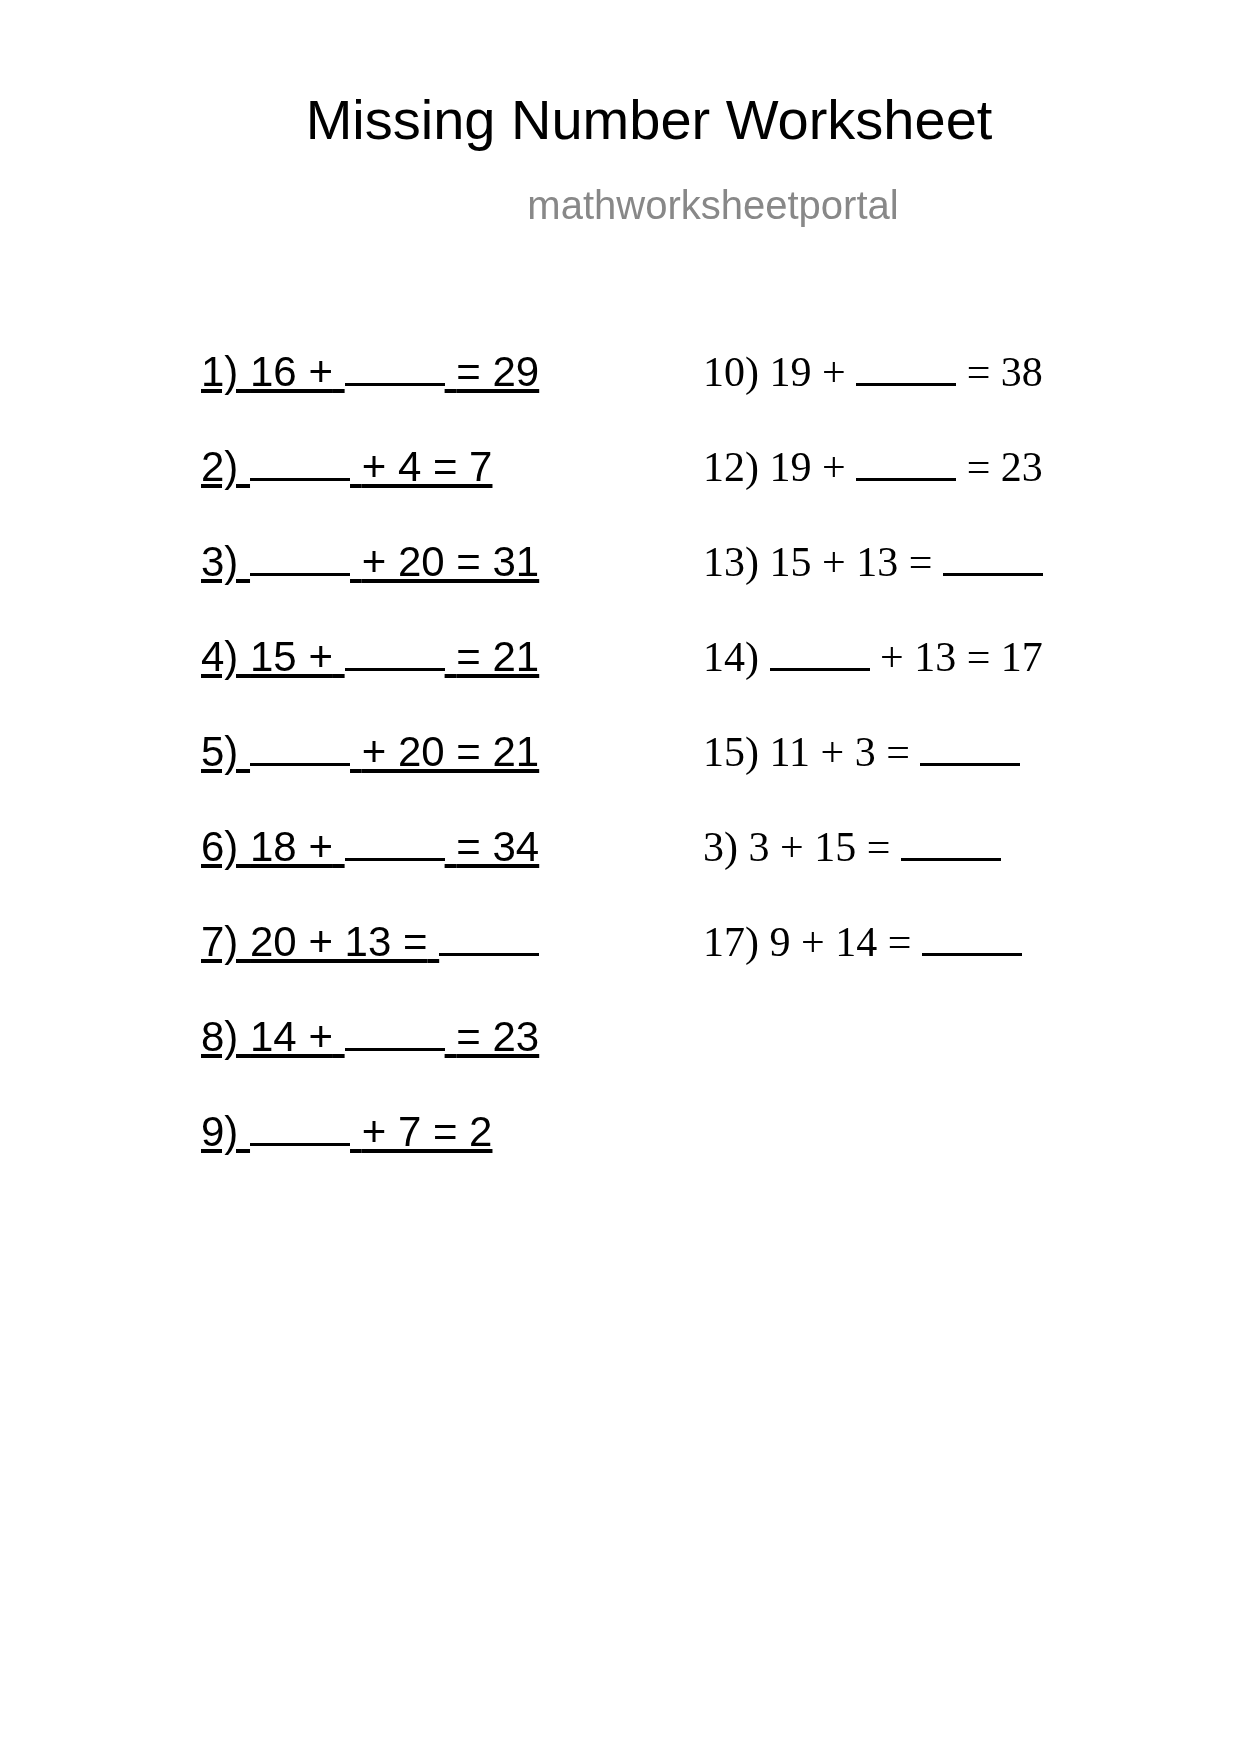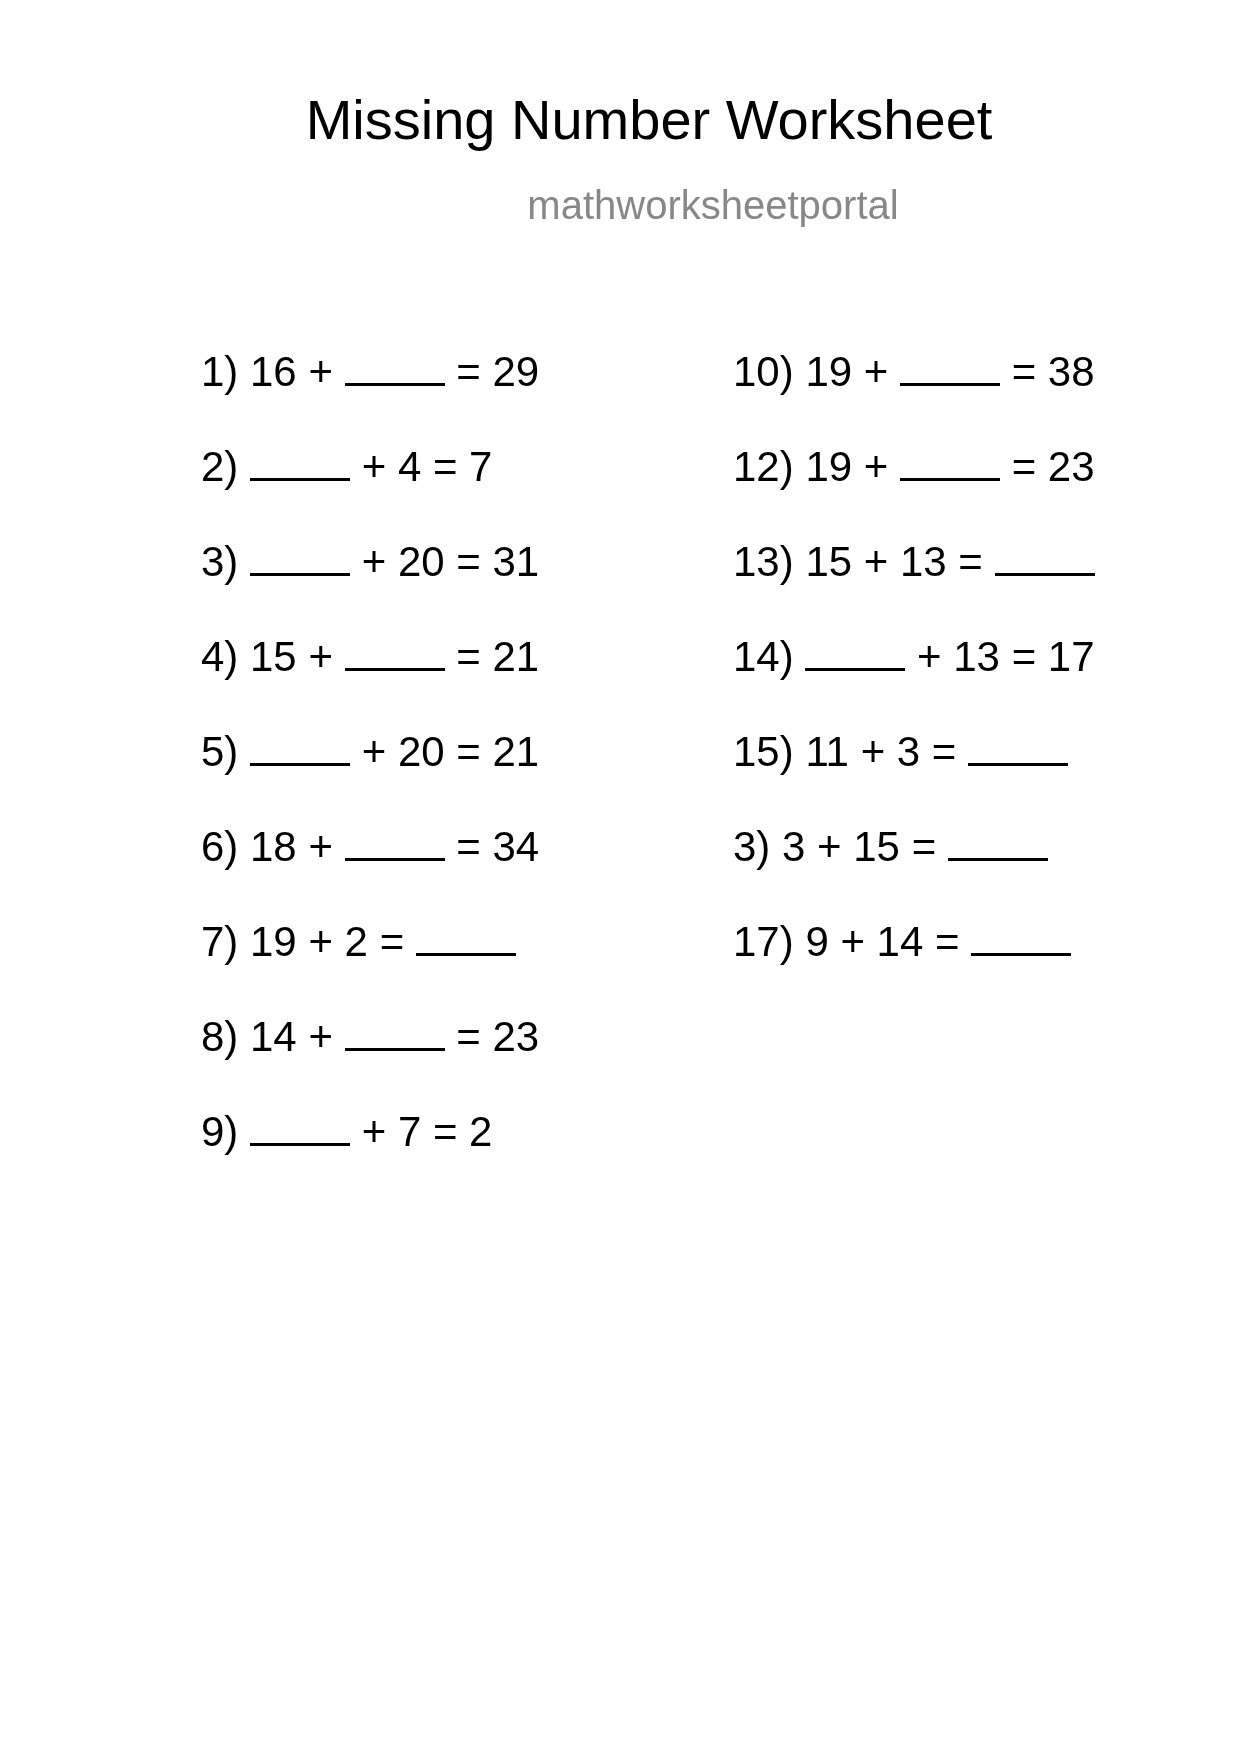--- a/index.html
+++ b/index.html
@@ -3,39 +3,39 @@
 <meta charset="utf-8">
 <style>
   html, body { margin: 0; padding: 0; background: #ffffff; }
   body { width: 1240px; height: 1754px; position: relative; overflow: hidden;
          font-family: "Liberation Sans", sans-serif; color: #000; }
   .title { position: absolute; top: 92px; left: 0; width: 1240px; padding-left: 58px; box-sizing: border-box;
            text-align: center; font-size: 56px; line-height: 1; }
   .subtitle { position: absolute; top: 185px; left: 0; width: 1240px; padding-left: 186px; box-sizing: border-box;
               text-align: center; font-size: 40px; color: #888888; line-height: 1; }
   .col { position: absolute; top: 349px; }
-  .col.left { left: 201px; }
-  .col.right { left: 733px; }
+  .col.left { left: 201px; text-decoration: underline; }
+  .col.right { left: 703px; font-family: Liberation Serif, serif; }
   .problem { font-size: 42px; line-height: 42px; height: 95px; white-space: pre; }
   .blank { display: inline-block; width: 100px; border-bottom: 3px solid #000; height: 34px; vertical-align: baseline; }
 </style>
 </head>
 <body>
 
 <div class="title">Missing Number Worksheet</div>
 <div class="subtitle">mathworksheetportal</div>
 
 <div class="col left" id="col-left">
     <div class="problem"><span>1) </span><span>16 +</span> <span class="blank"></span> <span>= 29</span></div>
     <div class="problem"><span>2) </span><span class="blank"></span> <span>+ 4 = 7</span></div>
     <div class="problem"><span>3) </span><span class="blank"></span> <span>+ 20 = 31</span></div>
     <div class="problem"><span>4) </span><span>15 +</span> <span class="blank"></span> <span>= 21</span></div>
     <div class="problem"><span>5) </span><span class="blank"></span> <span>+ 20 = 21</span></div>
     <div class="problem"><span>6) </span><span>18 +</span> <span class="blank"></span> <span>= 34</span></div>
-    <div class="problem"><span>7) </span><span>19 + 2 =</span> <span class="blank"></span></div>
+    <div class="problem"><span>7) </span><span>20 + 13 =</span> <span class="blank"></span></div>
     <div class="problem"><span>8) </span><span>14 +</span> <span class="blank"></span> <span>= 23</span></div>
     <div class="problem"><span>9) </span><span class="blank"></span> <span>+ 7 = 2</span></div>
   </div>
 <div class="col right" id="col-right">
     <div class="problem"><span>10) </span><span>19 +</span> <span class="blank"></span> <span>= 38</span></div>
     <div class="problem"><span>12) </span><span>19 +</span> <span class="blank"></span> <span>= 23</span></div>
     <div class="problem"><span>13) </span><span>15 + 13 =</span> <span class="blank"></span></div>
     <div class="problem"><span>14) </span><span class="blank"></span> <span>+ 13 = 17</span></div>
     <div class="problem"><span>15) </span><span>11 + 3 =</span> <span class="blank"></span></div>
     <div class="problem"><span>3) </span><span>3 + 15 =</span> <span class="blank"></span></div>

